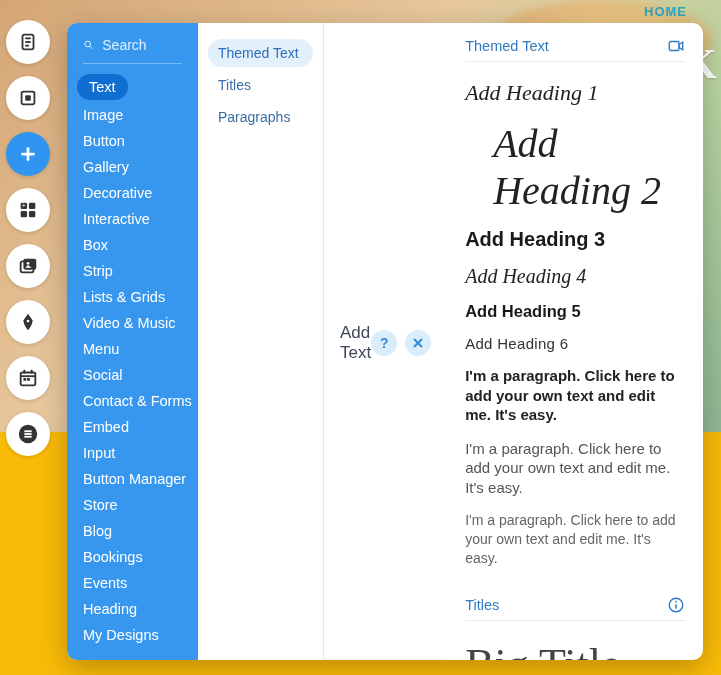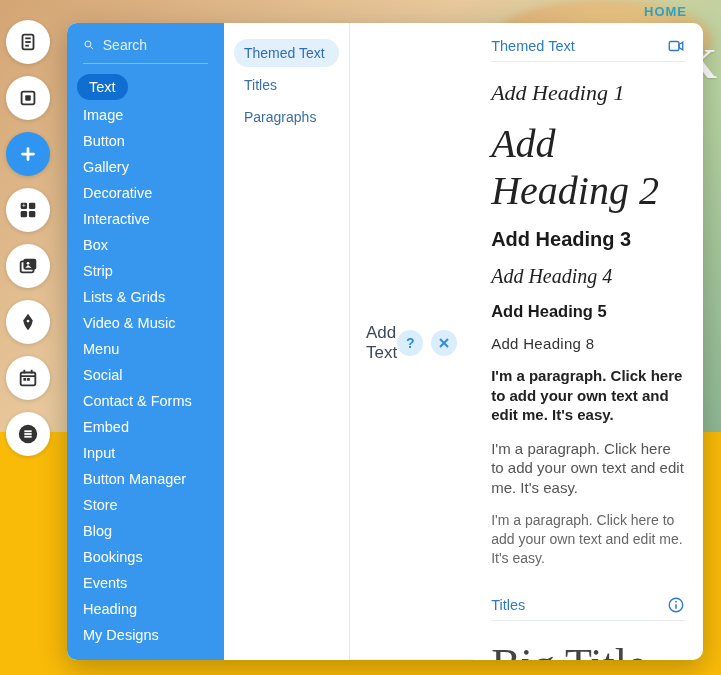--- a/index.html
+++ b/index.html
@@ -14,21 +14,21 @@
 
 .icon-rail { position: absolute; left: 6px; top: 20px; width: 48px; display: flex; flex-direction: column; gap: 12px; z-index: 3; }
 .rail-btn { width: 44px; height: 44px; border-radius: 50%; background: #fff; display: flex; align-items: center; justify-content: center; box-shadow: 0 1px 4px rgba(0,0,0,.15); cursor: pointer; }
 .rail-btn.active { background: #2f95f0; }
 .rail-btn svg { width: 22px; height: 22px; }
 .rail-btn .stroke { stroke: #333; fill: none; stroke-width: 2; }
 .rail-btn .fill { fill: #333; }
 
 .panel { position: absolute; left: 67px; top: 23px; width: 636px; height: 637px; background: #fff; border-radius: 10px; box-shadow: 0 8px 28px rgba(0,0,0,.25); display: flex; overflow: hidden; z-index: 2; }
 
-.col1 { width: 157px; background: #3797ef; color: #fff; padding: 14px 0 10px 0; overflow-y: auto; }
+.col1 { width: 131px; background: #3797ef; color: #fff; padding: 14px 0 10px 0; overflow-y: auto; }
 .search-row { display: flex; align-items: center; gap: 8px; padding: 0 16px 10px 16px; }
 .search-row svg { width: 14px; height: 14px; opacity: .9; }
 .search-input { background: transparent; border: none; outline: none; color: #fff; font-size: 14px; width: 100%; }
 .search-input::placeholder { color: rgba(255,255,255,.85); }
 .search-sep { height:1px; background: rgba(255,255,255,.35); margin: 0 16px 8px 16px; }
 .cat-item { padding: 5px 16px; font-size: 14.5px; cursor: pointer; white-space: nowrap; }
 .cat-item.selected { background: #0f6ecf; border-radius: 16px; margin: 2px 10px; padding: 5px 12px; display: inline-block; }
 .cat-wrap { display:flex; flex-direction:column; gap:0; }
 .cat-row { display:block; }
 
@@ -42,21 +42,21 @@
 .hdr-actions { display: flex; gap: 8px; }
 .round-btn { width: 26px; height: 26px; border-radius: 50%; background: #d9edfb; color: #338bd8; display: flex; align-items: center; justify-content: center; font-size: 14px; cursor: pointer; font-weight: 600; }
 
 .col3-body { padding: 14px 18px 20px 18px; overflow-y: auto; }
 .section-head { display: flex; align-items: center; justify-content: space-between; color: #2f7ac4; font-size: 14.5px; padding-bottom: 6px; border-bottom: 1px solid #e7ecf1; margin-bottom: 18px; }
 .section-head svg { width: 18px; height: 18px; stroke: #2f7ac4; fill: none; stroke-width: 1.8; cursor:pointer; }
 .section-head circle.info { stroke:#2f7ac4; }
 
 .heading-item { margin-bottom: 14px; cursor: grab; }
 .h1-style { font-family: 'Brush Script MT', cursive; font-size: 22px; color: #222; font-style: italic; }
-.h2-style { font-family: 'Brush Script MT', cursive; font-size: 40px; color: #222; font-style: italic; }
+.h2-style { font-family: 'Brush Script MT', cursive; font-size: 40px; color: #222; font-style: italic; margin-left: 28px; }
 .h3-style { font-family: Arial, sans-serif; font-size: 20px; font-weight: 800; color: #1a1a1a; }
 .h4-style { font-family: 'Brush Script MT', cursive; font-size: 20px; font-style: italic; color: #222; }
 .h5-style { font-family: Arial, sans-serif; font-size: 16.5px; font-weight: 700; color: #1a1a1a; }
 .h6-style { font-family: 'Arial Narrow', Arial, sans-serif; font-size: 15px; color: #333; letter-spacing: .3px; }
 .p1-style { font-size: 15px; font-weight: 700; color: #222; line-height: 1.3; }
 .p2-style { font-size: 15px; color: #555; line-height: 1.3; }
 .p3-style { font-size: 14px; color: #666; line-height: 1.35; }
 
 .titles-head { margin-top: 28px; }
 .big-title { font-family: Georgia, 'Times New Roman', serif; font-size: 44px; color: #444; margin-top: 10px; }
@@ -244,21 +244,21 @@
             <rect x="3" y="6" width="13" height="12" rx="2"></rect>
             <path d="M16 10 L21 7 L21 17 L16 14 Z"></path>
           </svg>
       </div>
 
       <div class="heading-item h1-style">Add Heading 1</div>
       <div class="heading-item h2-style">Add Heading 2</div>
       <div class="heading-item h3-style">Add Heading 3</div>
       <div class="heading-item h4-style">Add Heading 4</div>
       <div class="heading-item h5-style">Add Heading 5</div>
-      <div class="heading-item h6-style">Add Heading 8</div>
+      <div class="heading-item h6-style">Add Heading 6</div>
       <div class="heading-item p1-style">I'm a paragraph. Click here to add your own text and edit me. It's easy.</div>
       <div class="heading-item p2-style">I'm a paragraph. Click here to add your own text and edit me. It's easy.</div>
       <div class="heading-item p3-style">I'm a paragraph. Click here to add your own text and edit me. It's easy.</div>
 
       <div class="section-head titles-head">
         <span>Titles</span>
         <svg viewBox="0 0 24 24">
             <circle class="info" cx="12" cy="12" r="9"></circle>
             <line x1="12" y1="11" x2="12" y2="17" stroke="#2f7ac4" stroke-width="2"></line>
             <circle cx="12" cy="7.5" r="1.2" fill="#2f7ac4" stroke="none"></circle>

